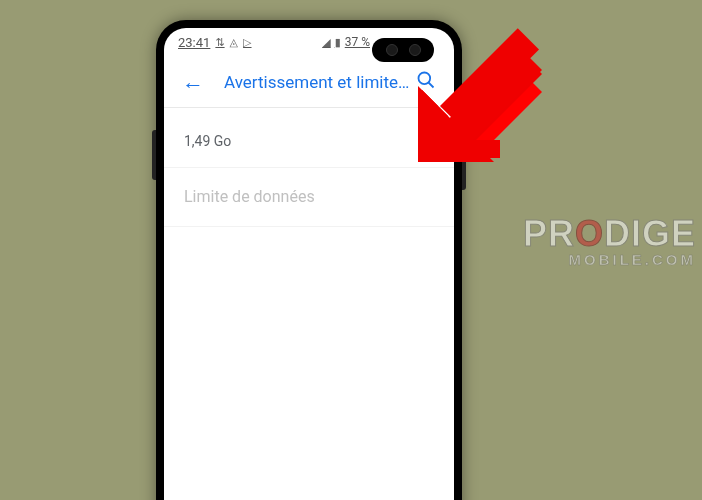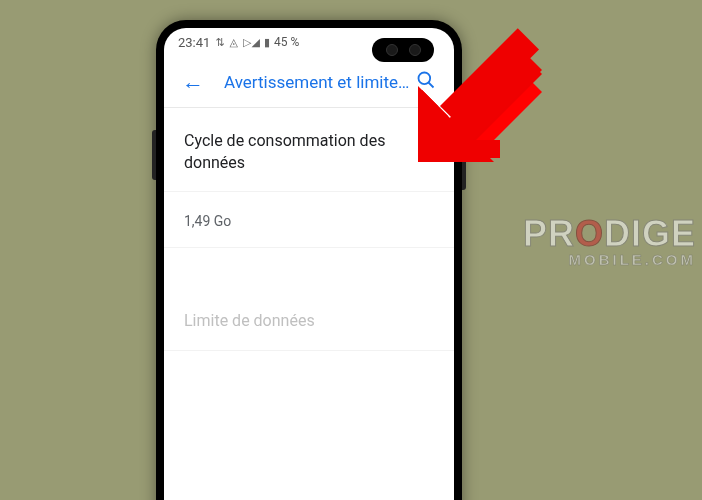--- a/index.html
+++ b/index.html
@@ -69,20 +69,22 @@
       border-radius: 50%;
       border: 1px solid #333;
     }
     .status-bar {
       height: 28px;
       display: flex;
       align-items: center;
       padding: 0 14px;
       font-size: 13px;
       color: #555;
+      justify-content: space-between;
+      text-decoration: underline;
     }
     .status-left { display: flex; align-items: center; gap: 5px; }
     .status-right { display: flex; align-items: center; gap: 4px; margin-right: 70px; font-size: 12px; }
     .status-icon { font-size: 11px; color: #666; }
     .app-bar {
       height: 52px;
       display: flex;
       align-items: center;
       padding: 0 12px;
       border-bottom: 1px solid #e8e8e8;
@@ -120,21 +122,21 @@
     .setting-title {
       font-size: 16px;
       color: #202124;
       line-height: 1.35;
     }
     .setting-subtitle {
       font-size: 14px;
       color: #5f6368;
       margin-top: 3px;
     }
-    .setting-item.disabled .setting-title { color: #c0c0c0; margin-top: 44px; }
+    .setting-item.disabled .setting-title { color: #c0c0c0; }
     .toggle {
       width: 34px;
       height: 14px;
       border-radius: 10px;
       position: relative;
       flex-shrink: 0;
     }
     .toggle .knob {
       position: absolute;
       width: 20px;
@@ -194,42 +196,37 @@
     <div class="status-bar">
       <div class="status-left">
         <span>23:41</span>
         <span class="status-icon">⇅</span>
         <span class="status-icon">◬</span>
         <span class="status-icon">▷</span>
       </div>
       <div class="status-right">
         <span class="status-icon">◢</span>
         <span class="status-icon">▮</span>
-        <span>45 %</span>
+        <span>37 %</span>
       </div>
     </div>
 
     <div class="app-bar">
       <span class="back-arrow">←</span>
       <span class="app-title">Avertissement et limite pour l…</span>
       <span class="search-icon">
         <svg width="20" height="20" viewBox="0 0 24 24" fill="none" stroke="#1a73e8" stroke-width="2.2">
           <circle cx="10" cy="10" r="7"></circle>
             <line x1="21" y1="21" x2="15" y2="15"></line>
         </svg>
       </span>
     </div>
 
     <div class="content">
 
-      <div class="setting-item">
-        <div class="setting-text">
-          <div class="setting-title">Cycle de consommation des données</div>
-        </div>
-      </div>
 
 
       <div class="setting-item">
         <div class="setting-text">
           <div class="setting-subtitle">1,49 Go</div>
         </div>
       </div>
 
 
       <div class="setting-item disabled">

